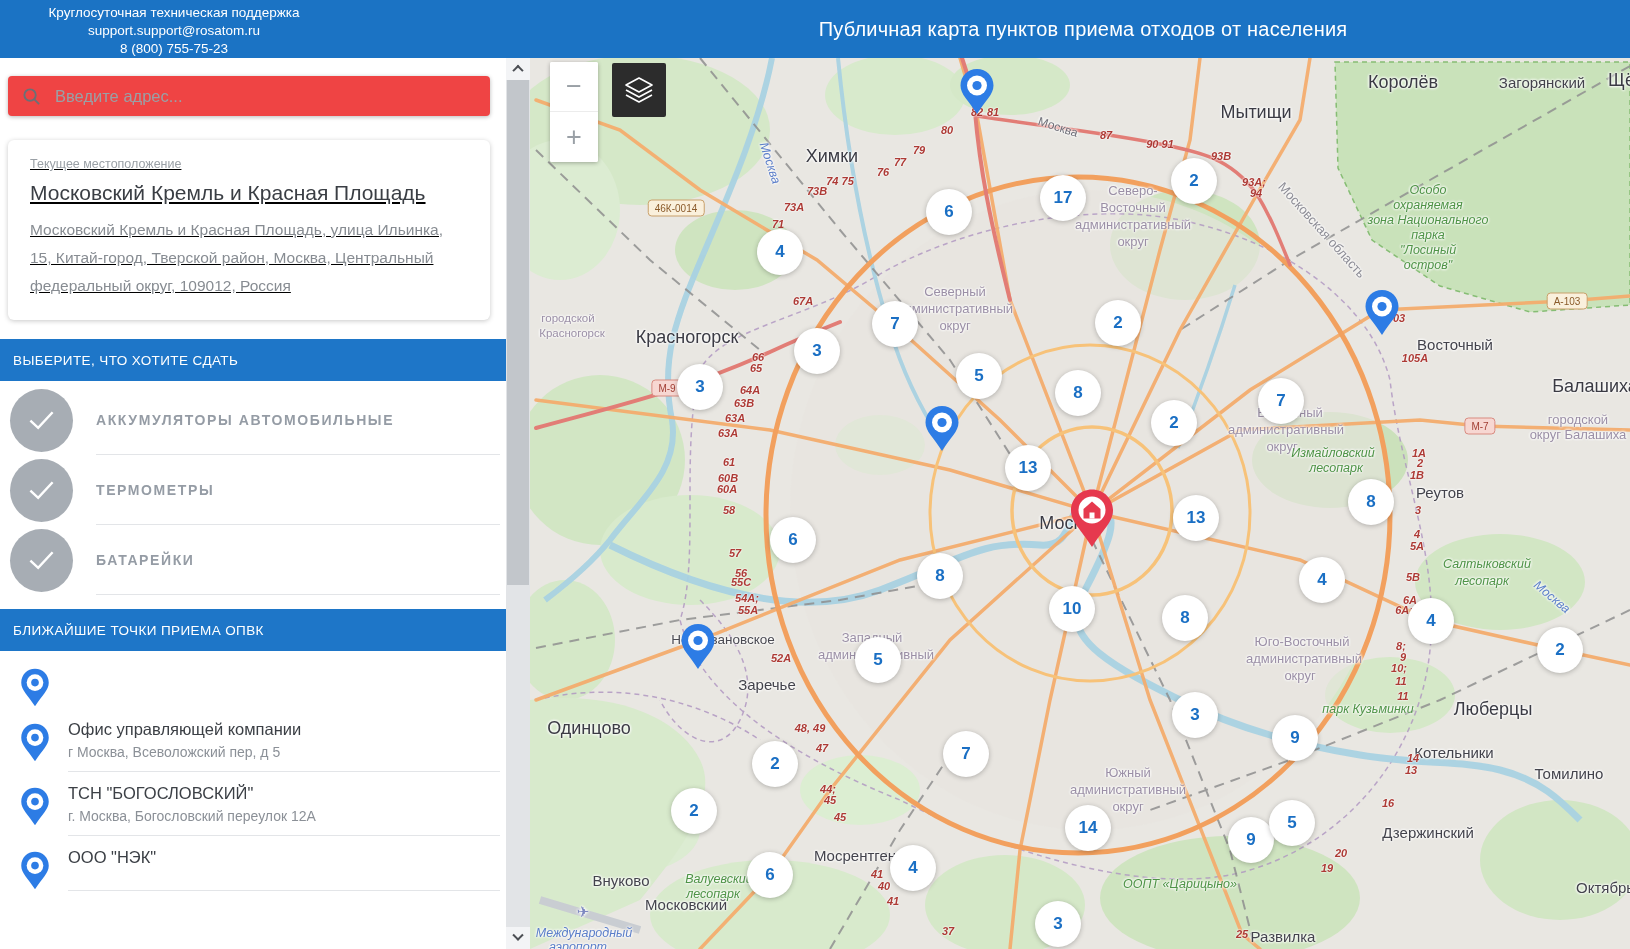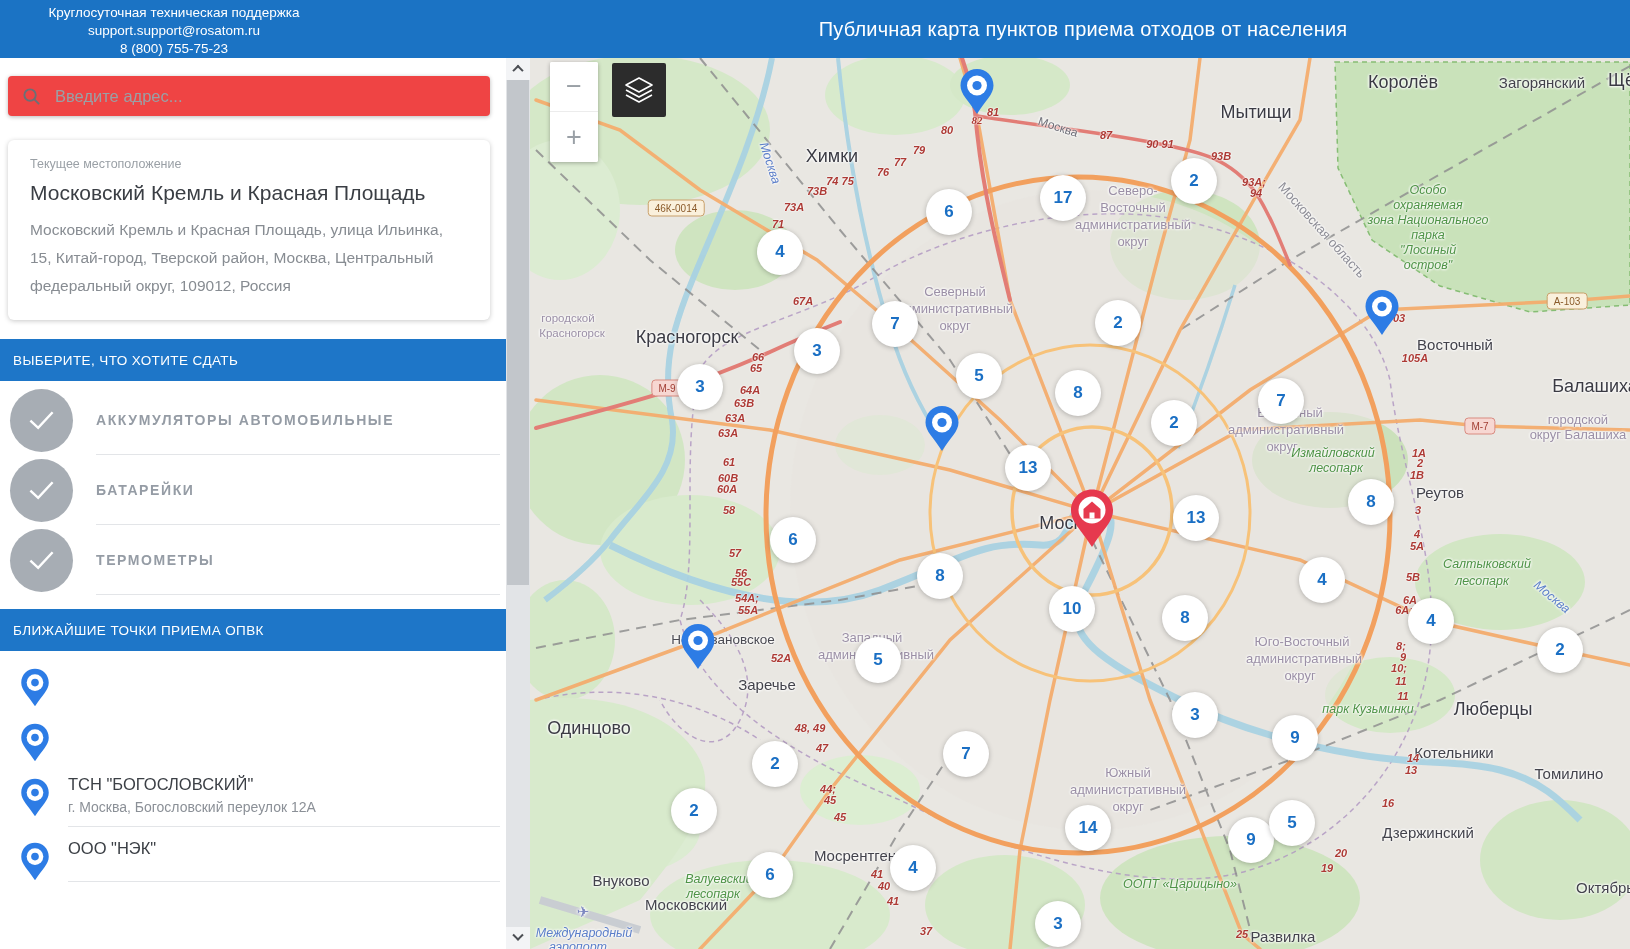--- a/index.html
+++ b/index.html
@@ -10,21 +10,21 @@
   .topbar { position:absolute; left:0; top:0; right:0; height:58px; background:#1b73c4; z-index:40; color:#fff; }
   .support { position:absolute; left:0; top:4px; width:348px; text-align:center; font-size:13.5px; line-height:18px; }
   .support a { color:#fff; text-decoration:none; display:block; }
   .apptitle { position:absolute; left:536px; right:0; top:0; height:58px; display:flex; align-items:center; justify-content:center; font-size:20px; letter-spacing:.2px; }
 
   
   .sidebar { position:absolute; left:0; top:58px; width:506px; bottom:0; background:#fff; z-index:30; overflow:hidden; }
   .search-card { margin:18px 16px 0 8px; height:40px; border-radius:4px; background:#ef4444; box-shadow:0 1px 4px rgba(0,0,0,.28); display:flex; align-items:center; padding:0 14px;justify-content:flex-end; }
   .search-card input { border:none; outline:none; flex:1; margin-left:14px; font-size:16.5px; color:#333; background:transparent; }
   .search-card input::placeholder { color:#9aa0a6; }
-  .loc-card { margin:24px 16px 0 8px; border-radius:6px; box-shadow:0 1px 5px rgba(0,0,0,.22); padding:17px 22px 20px; background:#fff; }
+  .loc-card { margin:24px 16px 0 8px; border-radius:6px; box-shadow:0 1px 5px rgba(0,0,0,.22); padding:17px 22px 20px; background:#fff;text-decoration:underline; }
   .loc-label { font-size:12.5px; color:#9aa0a6; }
   .loc-title { font-size:21px; color:#3a3e44; margin-top:10px; }
   .loc-addr { margin-top:11px; font-size:15.5px; color:#878c92; line-height:28px; }
   .sec-header { height:42px; background:#1e76c8; color:#fff; display:flex; align-items:center; padding-left:13px; font-size:13.5px; letter-spacing:.4px; }
   .sec-header.first { margin-top:19px; }
   .sec-header.second { margin-top:14px; }
   .waste-list { padding:4px 0 0 10px; }
   .waste-item { display:flex; align-items:center; height:70px; }
   .check-circle { width:63px; height:63px; border-radius:50%; background:#a7adb4; flex:none; display:flex; align-items:center; justify-content:center; }
   .waste-label { flex:1; margin-left:23px; margin-right:6px; align-self:stretch; display:flex; align-items:center; color:#959ca5; font-size:14px; font-weight:bold; letter-spacing:1.6px; border-bottom:1px solid #e3e5e8; }
@@ -212,21 +212,21 @@
     <div class="mlabel park" style="left: 1368px; top: 709px;">парк Кузьминки</div>
     <div class="mlabel park" style="left: 1180px; top: 884px;">ООПТ «Царицыно»</div>
     <div class="mlabel park" style="left: 719px; top: 879px;">Валуевский</div>
     <div class="mlabel park" style="left: 713px; top: 894px;">лесопарк</div>
     <div class="mlabel water" style="left: 770px; top: 163px; --rot: 72deg;">Москва</div>
     <div class="mlabel water" style="left: 1552px; top: 597px; --rot: 40deg;">Москва</div>
     <div class="mlabel roadname" style="left: 1058px; top: 127px; --rot: 18deg;">Москва</div>
     <div class="mlabel water plane" style="left: 583px; top: 912px;">✈</div>
     <div class="mlabel water" style="left: 584px; top: 933px;">Международный</div>
     <div class="mlabel water" style="left: 578px; top: 947px;">аэропорт</div>
-  <div class="roadnum" style="left: 977px; top: 120px; font-family: Liberation Serif, serif;">82</div>
+  <div class="roadnum" style="left: 977px; top: 112px;">82</div>
     <div class="roadnum" style="left: 993px; top: 112px;">81</div>
     <div class="roadnum" style="left: 947px; top: 130px;">80</div>
     <div class="roadnum" style="left: 919px; top: 150px;">79</div>
     <div class="roadnum" style="left: 900px; top: 162px; text-align: center;">77</div>
     <div class="roadnum" style="left: 883px; top: 172px;">76</div>
     <div class="roadnum" style="left: 840px; top: 181px;">74 75</div>
     <div class="roadnum" style="left: 817px; top: 191px;">73В</div>
     <div class="roadnum" style="left: 794px; top: 207px;">73А</div>
     <div class="roadnum" style="left: 778px; top: 224px;">71</div>
     <div class="roadnum" style="left: 767px; top: 301px; margin-left: 36px;">67А</div>
@@ -252,21 +252,21 @@
     <div class="roadnum" style="left: 748px; top: 610px;">55А</div>
     <div class="roadnum" style="left: 781px; top: 658px;">52А</div>
     <div class="roadnum" style="left: 810px; top: 728px;">48, 49</div>
     <div class="roadnum" style="left: 822px; top: 748px;">47</div>
     <div class="roadnum" style="left: 828px; top: 789px;">44;</div>
     <div class="roadnum" style="left: 830px; top: 800px;">45</div>
     <div class="roadnum" style="left: 840px; top: 817px;">45</div>
     <div class="roadnum" style="left: 877px; top: 874px;">41</div>
     <div class="roadnum" style="left: 884px; top: 886px;">40</div>
     <div class="roadnum" style="left: 893px; top: 901px;">41</div>
-    <div class="roadnum" style="left: 926px; top: 931px;">37</div>
+    <div class="roadnum" style="left: 948px; top: 931px;">37</div>
     <div class="roadnum" style="left: 1242px; top: 934px;">25</div>
     <div class="roadnum" style="left: 1327px; top: 868px;">19</div>
     <div class="roadnum" style="left: 1415px; top: 358px;">105А</div>
     <div class="roadnum" style="left: 1399px; top: 318px;">03</div>
     <div class="roadnum" style="left: 1419px; top: 453px;">1А</div>
     <div class="roadnum" style="left: 1420px; top: 463px;">2</div>
     <div class="roadnum" style="left: 1417px; top: 475px;">1В</div>
     <div class="roadnum" style="left: 1418px; top: 510px;">3</div>
     <div class="roadnum" style="left: 1417px; top: 534px;">4</div>
     <div class="roadnum" style="left: 1417px; top: 546px;">5А</div>
@@ -472,48 +472,52 @@
           </svg>
         </span>
         <span class="waste-label">АККУМУЛЯТОРЫ АВТОМОБИЛЬНЫЕ</span>
       </div>
       <div class="waste-item">
         <span class="check-circle">
           <svg viewBox="0 0 24 18" width="27" height="20" fill="none" stroke="#fff" stroke-width="2.2">
             <path d="M2 9.5 L9 16 L22 2"></path>
           </svg>
         </span>
-        <span class="waste-label">БАТАРЕЙКИ</span>
+        <span class="waste-label">ТЕРМОМЕТРЫ</span>
       </div>
       <div class="waste-item">
         <span class="check-circle">
           <svg viewBox="0 0 24 18" width="27" height="20" fill="none" stroke="#fff" stroke-width="2.2">
             <path d="M2 9.5 L9 16 L22 2"></path>
           </svg>
         </span>
-        <span class="waste-label">ТЕРМОМЕТРЫ</span>
+        <span class="waste-label">БАТАРЕЙКИ</span>
       </div>
   </div>
 
   <div class="sec-header second">БЛИЖАЙШИЕ ТОЧКИ ПРИЕМА ОПВК</div>
 
   <div class="points-list">
     <div class="point-item">
         <svg class="pin-small" viewBox="0 0 36 48" width="30" height="40">
           <path d="M18 1C8.6 1 1.5 8.3 1.5 17.6 1.5 26.6 9.5 32.5 18 46 26.5 32.5 34.5 26.6 34.5 17.6 34.5 8.3 27.4 1 18 1Z" fill="#2d7ce5"></path>
           <circle cx="18" cy="17.5" r="10" fill="#fff"></circle>
           <circle cx="18" cy="17.5" r="4.6" fill="#2d7ce5"></circle>
         </svg>
       </div>
       <div class="point-item">
         <svg class="pin-small" viewBox="0 0 36 48" width="30" height="40">
           <path d="M18 1C8.6 1 1.5 8.3 1.5 17.6 1.5 26.6 9.5 32.5 18 46 26.5 32.5 34.5 26.6 34.5 17.6 34.5 8.3 27.4 1 18 1Z" fill="#2d7ce5"></path>
           <circle cx="18" cy="17.5" r="10" fill="#fff"></circle>
           <circle cx="18" cy="17.5" r="4.6" fill="#2d7ce5"></circle>
         </svg>
+        <div class="point-text">
+          <div class="point-title">Офис управляющей компании</div>
+          <div class="point-addr">г Москва, Всеволожский пер, д 5</div>
+        </div>
       </div>
       <div class="point-item">
         <svg class="pin-small" viewBox="0 0 36 48" width="30" height="40">
           <path d="M18 1C8.6 1 1.5 8.3 1.5 17.6 1.5 26.6 9.5 32.5 18 46 26.5 32.5 34.5 26.6 34.5 17.6 34.5 8.3 27.4 1 18 1Z" fill="#2d7ce5"></path>
           <circle cx="18" cy="17.5" r="10" fill="#fff"></circle>
           <circle cx="18" cy="17.5" r="4.6" fill="#2d7ce5"></circle>
         </svg>
         <div class="point-text">
           <div class="point-title">ТСН "БОГОСЛОВСКИЙ"</div>
           <div class="point-addr">г. Москва, Богословский переулок 12А</div>

